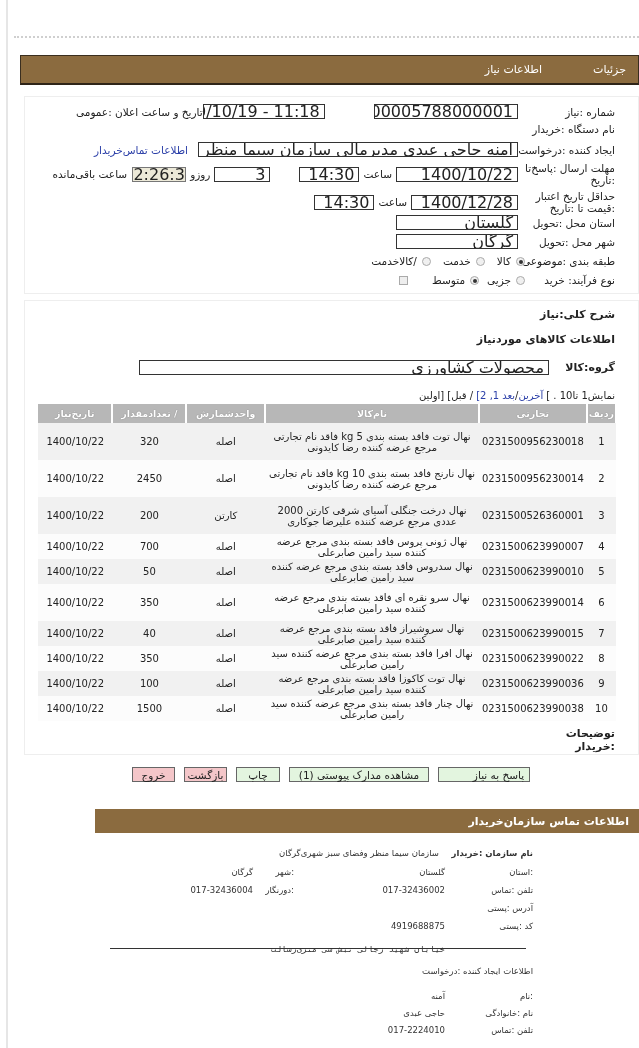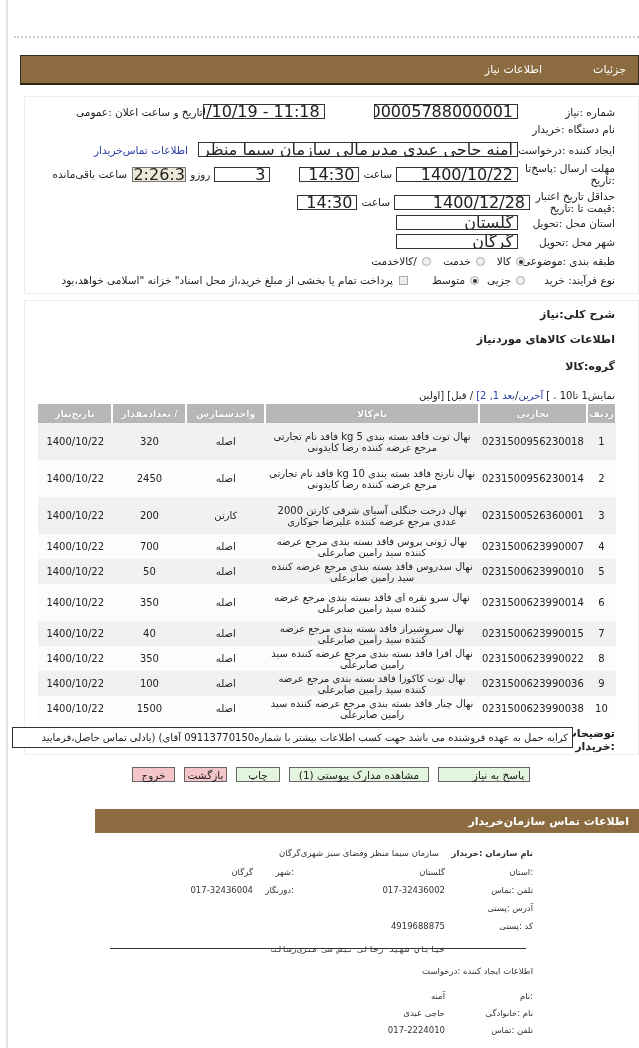--- a/index.html
+++ b/index.html
@@ -98,21 +98,21 @@
   <span class="lbl" style="margin:0 4px;">روزو</span>
   <div class="box timer" style="width:54px;">02:26:30</div>
   <span class="lbl" style="margin-right:5px;">ساعت باقی‌مانده</span>
 </div>
 
 <div class="field-row" style="top:190px;right:24px;">
   <div style="width:85px;line-height:12px;">
     <div class="lbl">حداقل تاریخ اعتبار</div>
     <div class="lbl">:قیمت تا :تاریخ</div>
   </div>
-  <div class="box ltr" style="width:136px;">1400/12/28</div>
+  <div class="box ltr" style="width:107px;margin-right:12px;">1400/12/28</div>
   <span class="lbl" style="margin:0 4px;">ساعت</span>
   <div class="box ltr" style="width:60px;">14:30</div>
 </div>
 
 <div class="field-row" style="top:215px;right:24px;">
   <span class="lbl" style="width:85px;">استان محل :تحویل</span>
   <div class="box" style="width:122px;margin-right:12px;">گلستان</div>
 </div>
 <div class="field-row" style="top:234px;right:24px;">
   <span class="lbl" style="width:85px;">شهر محل :تحویل</span>
@@ -129,32 +129,32 @@
   <span class="lbl">/کالاخدمت</span>
 </div>
 
 <div class="field-row" style="top:274px;right:24px;">
   <span class="lbl" style="width:85px;">نوع فرآیند: خرید</span>
   <span class="radio"></span>
   <span class="lbl">جزیی</span>
   <span class="radio on" style="margin-right:8px;"></span>
   <span class="lbl">متوسط</span>
   <span class="chk" style="margin-right:24px;"></span>
-  <span class="lbl">پرداخت تمام یا بخشی از مبلغ خرید،از محل اسناد" خزانه "اسلامی خواهد،بود</span>
 </div>
 
 <div class="panel" style="top:300px;height:455px;"></div>
 <div class="field-row" style="top:308px;right:24px;">
   <span class="lbl bold" style="font-size:11px;">شرح کلی:نیاز</span>
 </div>
 <div class="field-row" style="top:333px;right:24px;">
   <span class="lbl bold" style="font-size:11px;">اطلاعات کالاهای موردنیاز</span>
 </div>
 <div class="field-row" style="top:360px;right:24px;">
   <span class="lbl bold" style="font-size:11px;width:46px;">گروه:کالا</span>
+  <div class="box" style="width:410px;margin-right:20px;">محصولات کشاورزی</div>
 </div>
 
 <div class="field-row" style="top:390px;right:24px;font-size:10px;">
   <span>نمایش1 تا10 . ]</span>
   <span class="link" style="margin-right:3px;">آخرین</span>
   <span>/</span>
   <span class="link">بعد</span>
   <span class="link" style="margin-right:3px;direction:ltr;">[2 ,1</span>
   <span style="margin-right:3px;">/ قبل] [اولین</span>
 </div>
@@ -249,21 +249,20 @@
         <td>نهال چنار فاقد بسته بندی مرجع عرضه کننده سید رامین صابرعلی</td>
         <td>اصله</td>
         <td class="num">1500</td>
         <td class="num">1400/10/22</td>
     </tr>
   </tbody>
 </table>
 
 <div class="field-row" style="top:727px;right:24px;align-items:flex-start;">
   <span class="lbl bold" style="width:38px;font-size:11px;line-height:13px;white-space:normal;">توضیحات :خریدار</span>
-  <div class="box" style="width:561px;height:21px;margin-right:4px;font-size:10px;">کرایه حمل به عهده فروشنده می باشد جهت کسب اطلاعات بیشتر با شماره09113770150 آقای) (یادلی تماس حاصل،فرمایید</div>
 </div>
 
 <div class="btn green" style="left:438px;width:92px;padding-left:29px;">پاسخ به نیاز</div>
 <div class="btn green" style="left:289px;width:140px;">مشاهده مدارک پیوستی (1)</div>
 <div class="btn green" style="left:236px;width:44px;">چاپ</div>
 <div class="btn pink" style="left:184px;width:43px;">بازگشت</div>
 <div class="btn pink" style="left:132px;width:43px;">خروج</div>
 
 <div class="section-bar">اطلاعات تماس سازمان‌خریدار</div>
 

